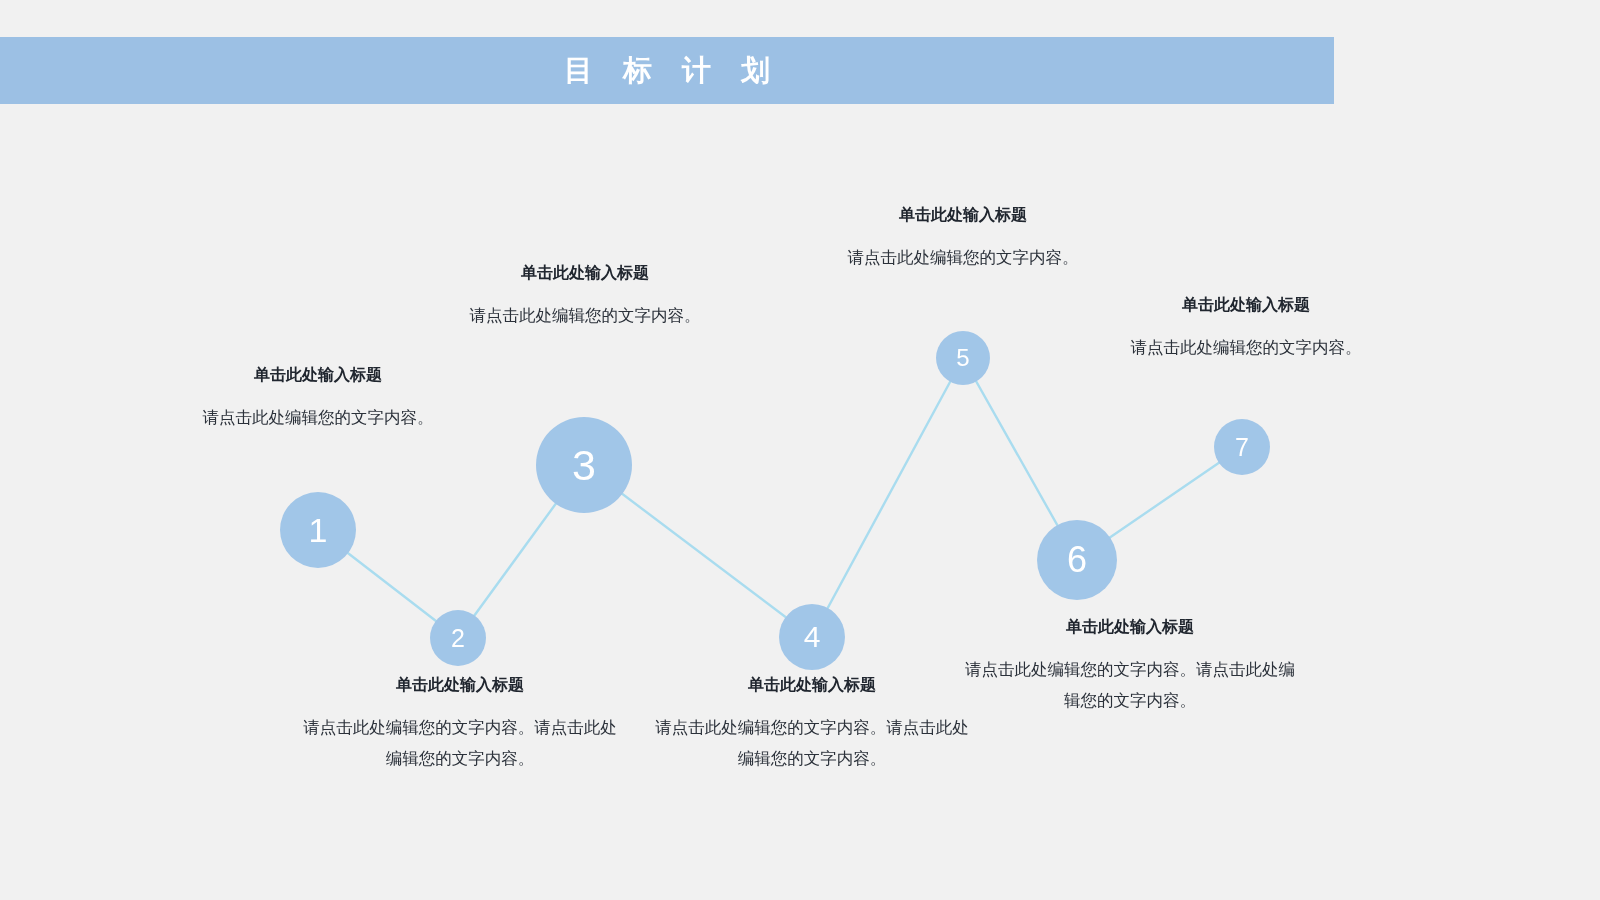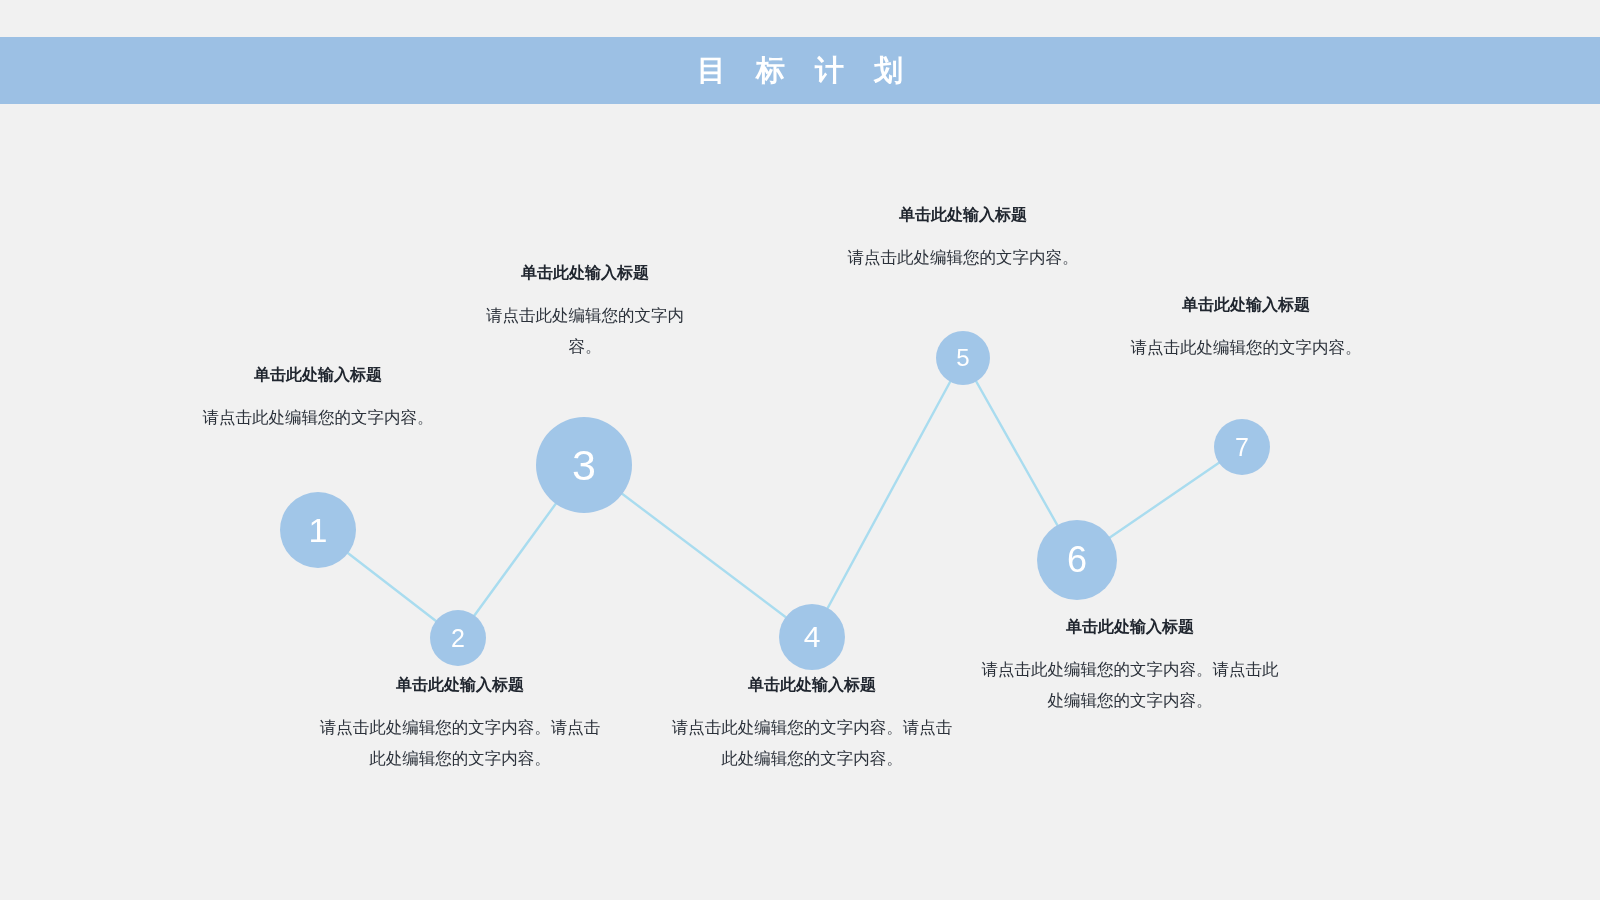--- a/index.html
+++ b/index.html
@@ -13,21 +13,21 @@
     font-family: "Liberation Sans", "DejaVu Sans", sans-serif;
     overflow: hidden;
     position: relative;
   }
 
   
   #header-bar {
     position: absolute;
     left: 0;
     top: 37px;
-    width: 1600px;
+    width: 1334px;
     height: 67px;
     background: #9cc0e4;
     display: flex;
     align-items: center;
     justify-content: center;
   }
   #header-title {
     color: #ffffff;
     font-size: 29px;
     font-weight: bold;
@@ -82,21 +82,21 @@
     margin: 0 0 16px 0;
     white-space: nowrap;
   }
   .node-title.wrapbox {
     white-space: normal;
   }
   .node-body {
     color: #2b313a;
     font-size: 16.5px;
     line-height: 1.9;
-    margin: 16px;
+    margin: 0;
     font-weight: normal;
     text-align: center;
   }
   .text-block.below .node-title {
     margin: 0 0 16px 0;
   }
 </style>
 </head>
 <body style="background: rgb(241, 241, 241);">
 

